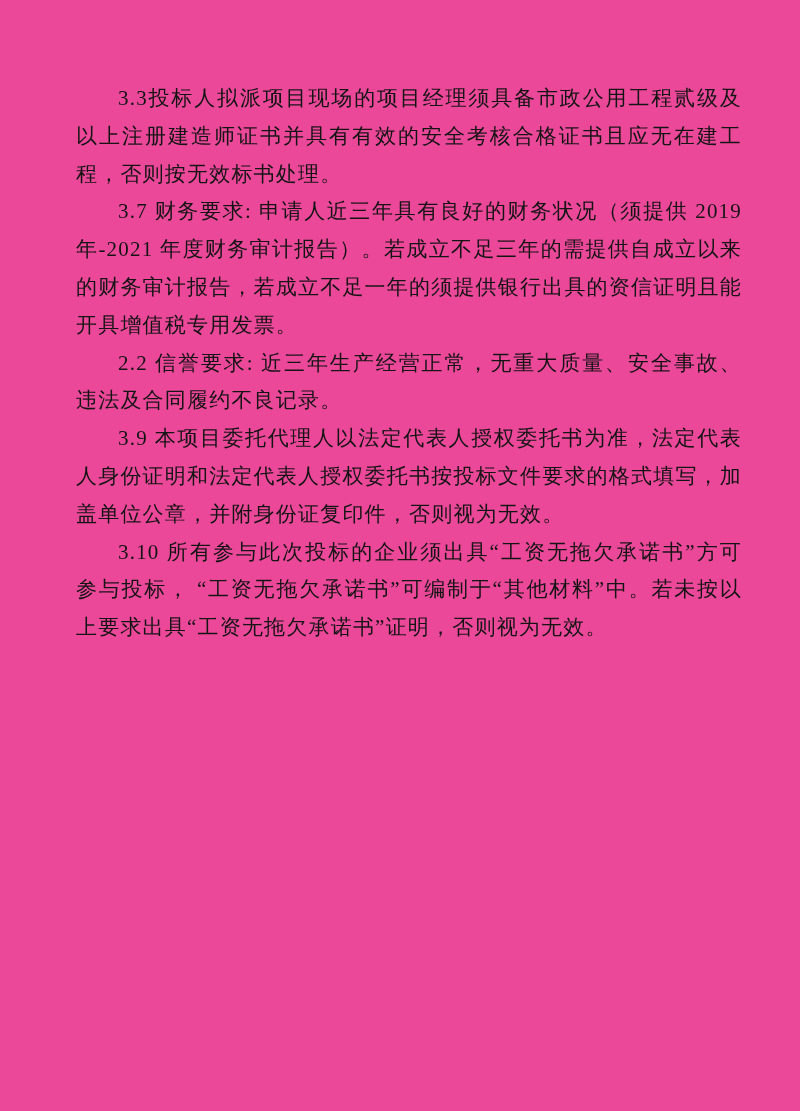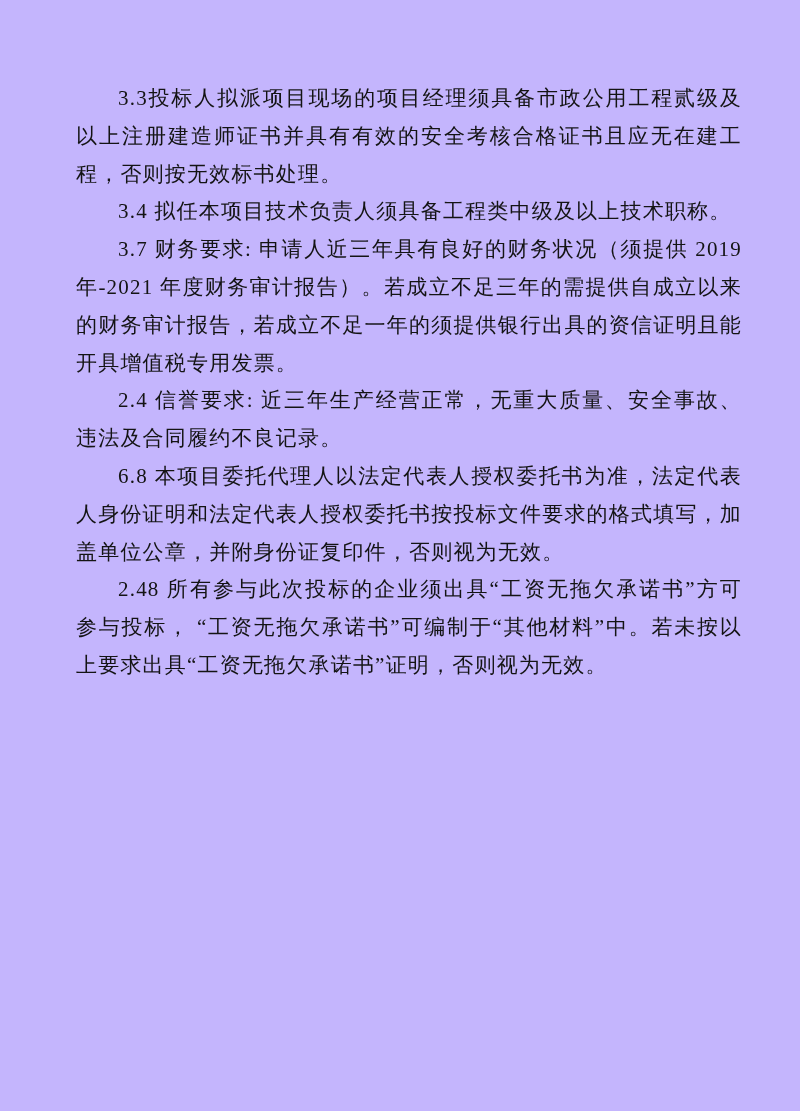--- a/index.html
+++ b/index.html
@@ -5,21 +5,21 @@
   html, body {
     margin: 0;
     padding: 0;
     background: #ffffff;
   }
   .page {
     position: relative;
     width: 800px;
     height: 1111px;
     margin: 0 auto;
-    background: #c4b5fd;
+    background: #ec4899;
     overflow: hidden;
     box-sizing: border-box;
     padding: 80px 58px 4px 76px;
     font-family: "Liberation Serif", "DejaVu Serif", serif;
     color: #141414;
   }
   .para {
     margin: 0;
     font-size: 21px;
     line-height: 37.8px;
@@ -29,18 +29,17 @@
     letter-spacing: 1.2px;
     word-break: break-all;
     font-weight: 500;
   }
 </style>
 </head>
 <body>
 
 <div class="page">
   <p class="para">3.3投标人拟派项目现场的项目经理须具备市政公用工程贰级及以上注册建造师证书并具有有效的安全考核合格证书且应无在建工程，否则按无效标书处理。</p>
-  <p class="para">3.4 拟任本项目技术负责人须具备工程类中级及以上技术职称。</p>
   <p class="para">3.7 财务要求: 申请人近三年具有良好的财务状况（须提供 2019 年-2021 年度财务审计报告）。若成立不足三年的需提供自成立以来的财务审计报告，若成立不足一年的须提供银行出具的资信证明且能开具增值税专用发票。</p>
-  <p class="para">2.4 信誉要求: 近三年生产经营正常，无重大质量、安全事故、违法及合同履约不良记录。</p>
-  <p class="para">6.8 本项目委托代理人以法定代表人授权委托书为准，法定代表人身份证明和法定代表人授权委托书按投标文件要求的格式填写，加盖单位公章，并附身份证复印件，否则视为无效。</p>
-  <p class="para">2.48 所有参与此次投标的企业须出具“工资无拖欠承诺书”方可参与投标， “工资无拖欠承诺书”可编制于“其他材料”中。若未按以上要求出具“工资无拖欠承诺书”证明，否则视为无效。</p>
+  <p class="para">2.2 信誉要求: 近三年生产经营正常，无重大质量、安全事故、违法及合同履约不良记录。</p>
+  <p class="para">3.9 本项目委托代理人以法定代表人授权委托书为准，法定代表人身份证明和法定代表人授权委托书按投标文件要求的格式填写，加盖单位公章，并附身份证复印件，否则视为无效。</p>
+  <p class="para">3.10 所有参与此次投标的企业须出具“工资无拖欠承诺书”方可参与投标， “工资无拖欠承诺书”可编制于“其他材料”中。若未按以上要求出具“工资无拖欠承诺书”证明，否则视为无效。</p>
 </div>
 
 </body></html>

